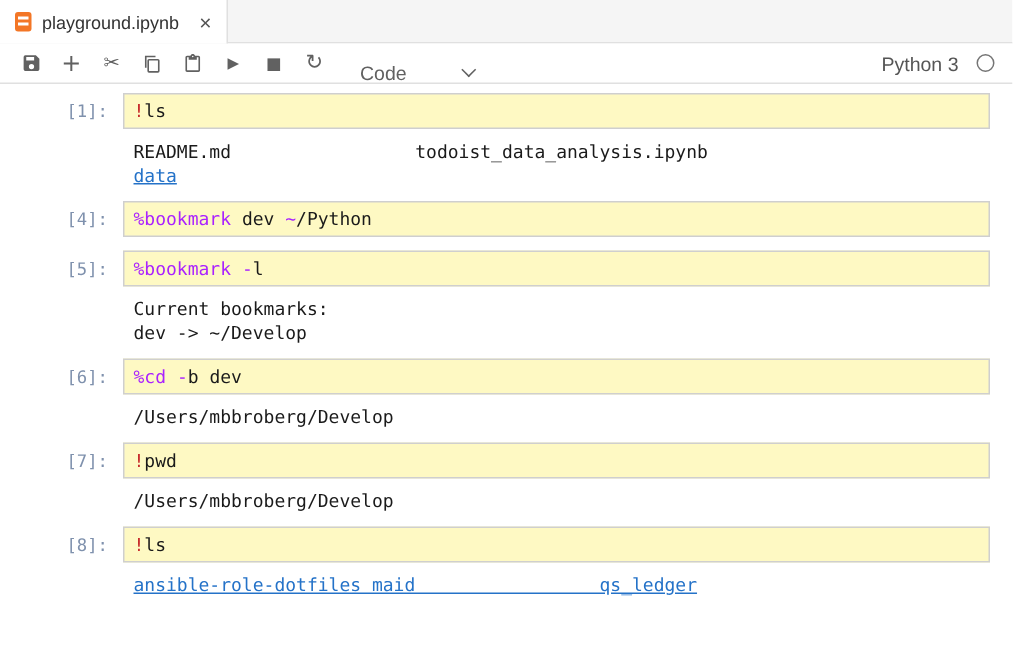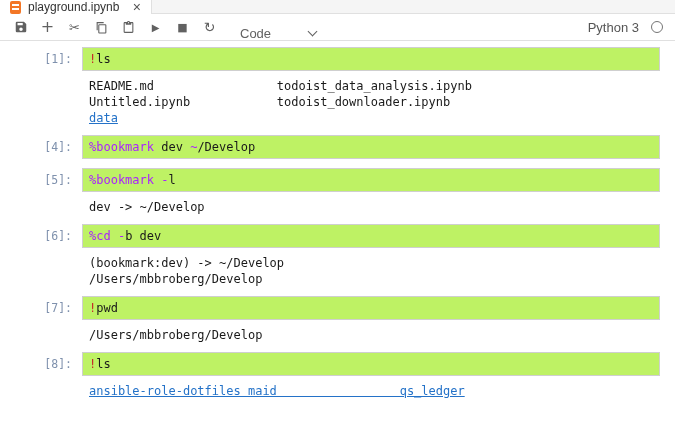--- a/index.html
+++ b/index.html
@@ -4,21 +4,21 @@
 <style>
   * { box-sizing: border-box; margin: 0; padding: 0; }
   html, body {
     width: 675px; height: 440px; overflow: hidden;
     background: #ffffff;
     font-family: "Liberation Sans", "DejaVu Sans", sans-serif;
   }
 
   
   .tabbar {
-    height: 14px; background: #f5f5f5;
+    height: 29px; background: #f5f5f5;
     border-bottom: 1px solid #e0e0e0;
     display: flex; align-items: stretch;
   }
   .tab {
     background: #fff; width: 152px;
     display: flex; align-items: center; gap: 7px;
     padding: 0 6px 0 10px;
     border-right: 1px solid #e0e0e0;
     margin-bottom: -1px;
     cursor: pointer;
@@ -77,21 +77,21 @@
   .content { padding-top: 6px; background: #fff; }
   .cell { margin-bottom: 9px; }
   .cell-row { display: flex; align-items: flex-start; }
   .prompt {
     width: 82px; flex: none; text-align: right; padding-right: 10px; padding-top: 5px;
     font-family: "DejaVu Sans Mono", monospace;
     font-size: 11.5px; color: #7f91ad;
   }
   .editor {
     flex: 1; margin-right: 15px;
-    background: #bef264; border: 1px solid #cfcfcf;
+    background: #fef9c3; border: 1px solid #cfcfcf;
     padding: 3px 6px;
     font-family: "DejaVu Sans Mono", monospace;
     font-size: 12px; line-height: 16px; white-space: pre; color: #1a1a1a;
     cursor: text;
   }
   .outputs { padding: 7px 16px 0 89px; }
   .out-line {
     font-family: "DejaVu Sans Mono", monospace;
     font-size: 12px; line-height: 16px; white-space: pre; color: #1a1a1a;
   }
@@ -157,49 +157,48 @@
 
 <div class="content">
 
   <div class="cell">
     <div class="cell-row">
       <div class="prompt">[1]:</div>
       <div class="editor"><span class="tk-bang">!</span><span>ls</span></div>
     </div>
     <div class="outputs">
       <div class="out-line">README.md                 todoist_data_analysis.ipynb</div>
-      <div class="out-line">Untitled.ipynb            todoist_downloader.ipynb</div>
       <div class="out-line dir-blue">data</div>
     </div>
   </div>
 
   <div class="cell">
     <div class="cell-row">
       <div class="prompt">[4]:</div>
-      <div class="editor"><span class="tk-magic">%bookmark</span><span> dev </span><span class="tk-op">~</span><span>/Develop</span></div>
+      <div class="editor"><span class="tk-magic">%bookmark</span><span> dev </span><span class="tk-op">~</span><span>/Python</span></div>
     </div>
   </div>
 
   <div class="cell">
     <div class="cell-row">
       <div class="prompt">[5]:</div>
       <div class="editor"><span class="tk-magic">%bookmark</span><span> </span><span class="tk-op">-</span><span>l</span></div>
     </div>
     <div class="outputs">
+      <div class="out-line">Current bookmarks:</div>
       <div class="out-line">dev -&gt; ~/Develop</div>
     </div>
   </div>
 
   <div class="cell">
     <div class="cell-row">
       <div class="prompt">[6]:</div>
       <div class="editor"><span class="tk-magic">%cd</span><span> </span><span class="tk-op">-</span><span>b dev</span></div>
     </div>
     <div class="outputs">
-      <div class="out-line">(bookmark:dev) -&gt; ~/Develop</div>
       <div class="out-line">/Users/mbbroberg/Develop</div>
     </div>
   </div>
 
   <div class="cell">
     <div class="cell-row">
       <div class="prompt">[7]:</div>
       <div class="editor"><span class="tk-bang">!</span><span>pwd</span></div>
     </div>
     <div class="outputs">

